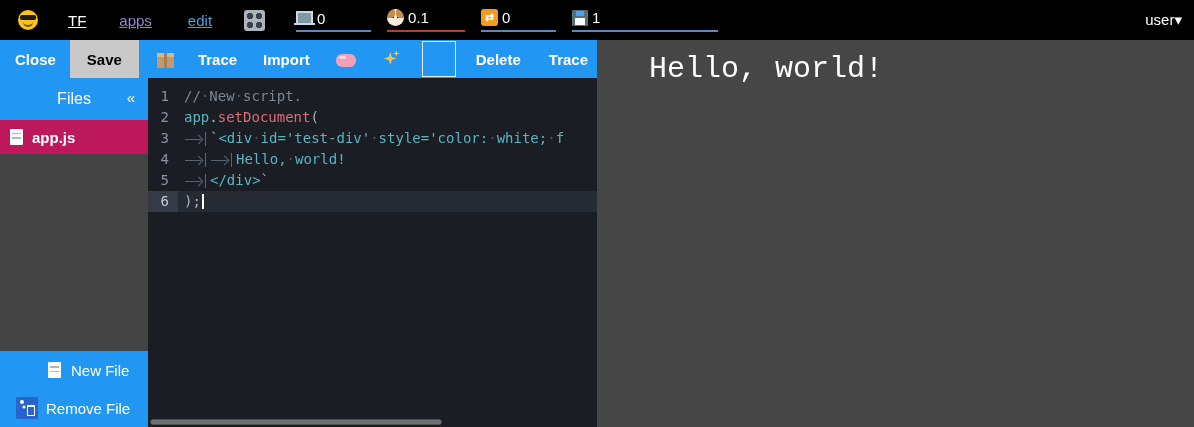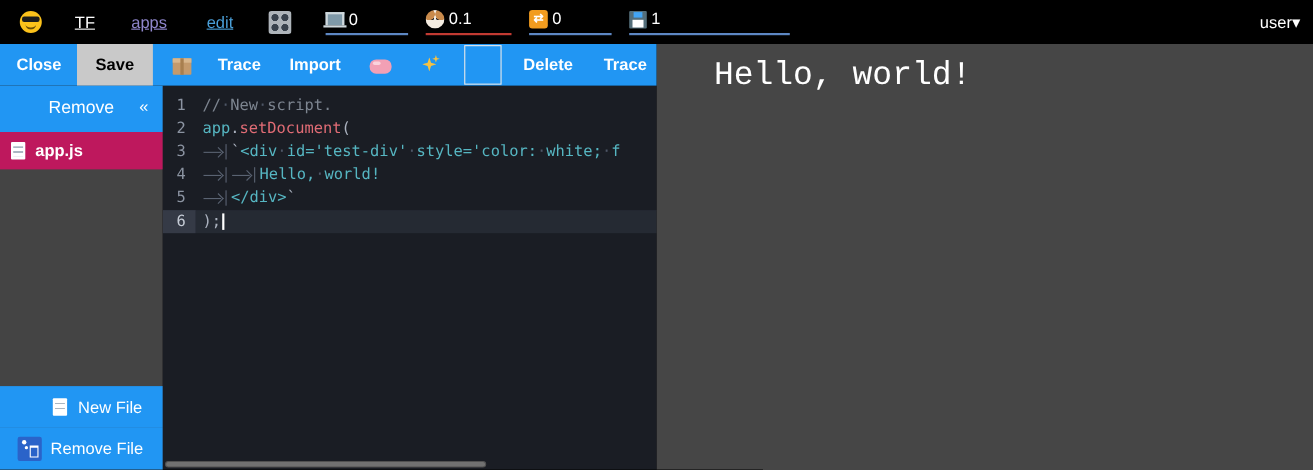--- a/index.html
+++ b/index.html
@@ -179,21 +179,21 @@
       <button class="tb-icon-btn" style="margin: 0px 22px 0px 0px;">
         <span class="icon sparkles"></span>
       </button>
       <input class="tb-input" style="margin: 0px 20px 0px 0px;">
       <button class="tb-btn" style="margin: 0px 28px 0px 0px;">Delete</button>
       <button class="tb-btn" style="margin: 0px;">Trace</button>
     </div>
 
   <div class="sidebar">
     <div class="files-header">
-      <span>Remove</span>
+      <span>Files</span>
       <span class="collapse-btn">«</span>
     </div>
     <div id="file-list">
         <div class="file-item selected">
           <span class="icon doc"></span>
           <span>app.js</span>
         </div>
       </div>
     <div class="sidebar-spacer"></div>
     <div id="sidebar-actions">

